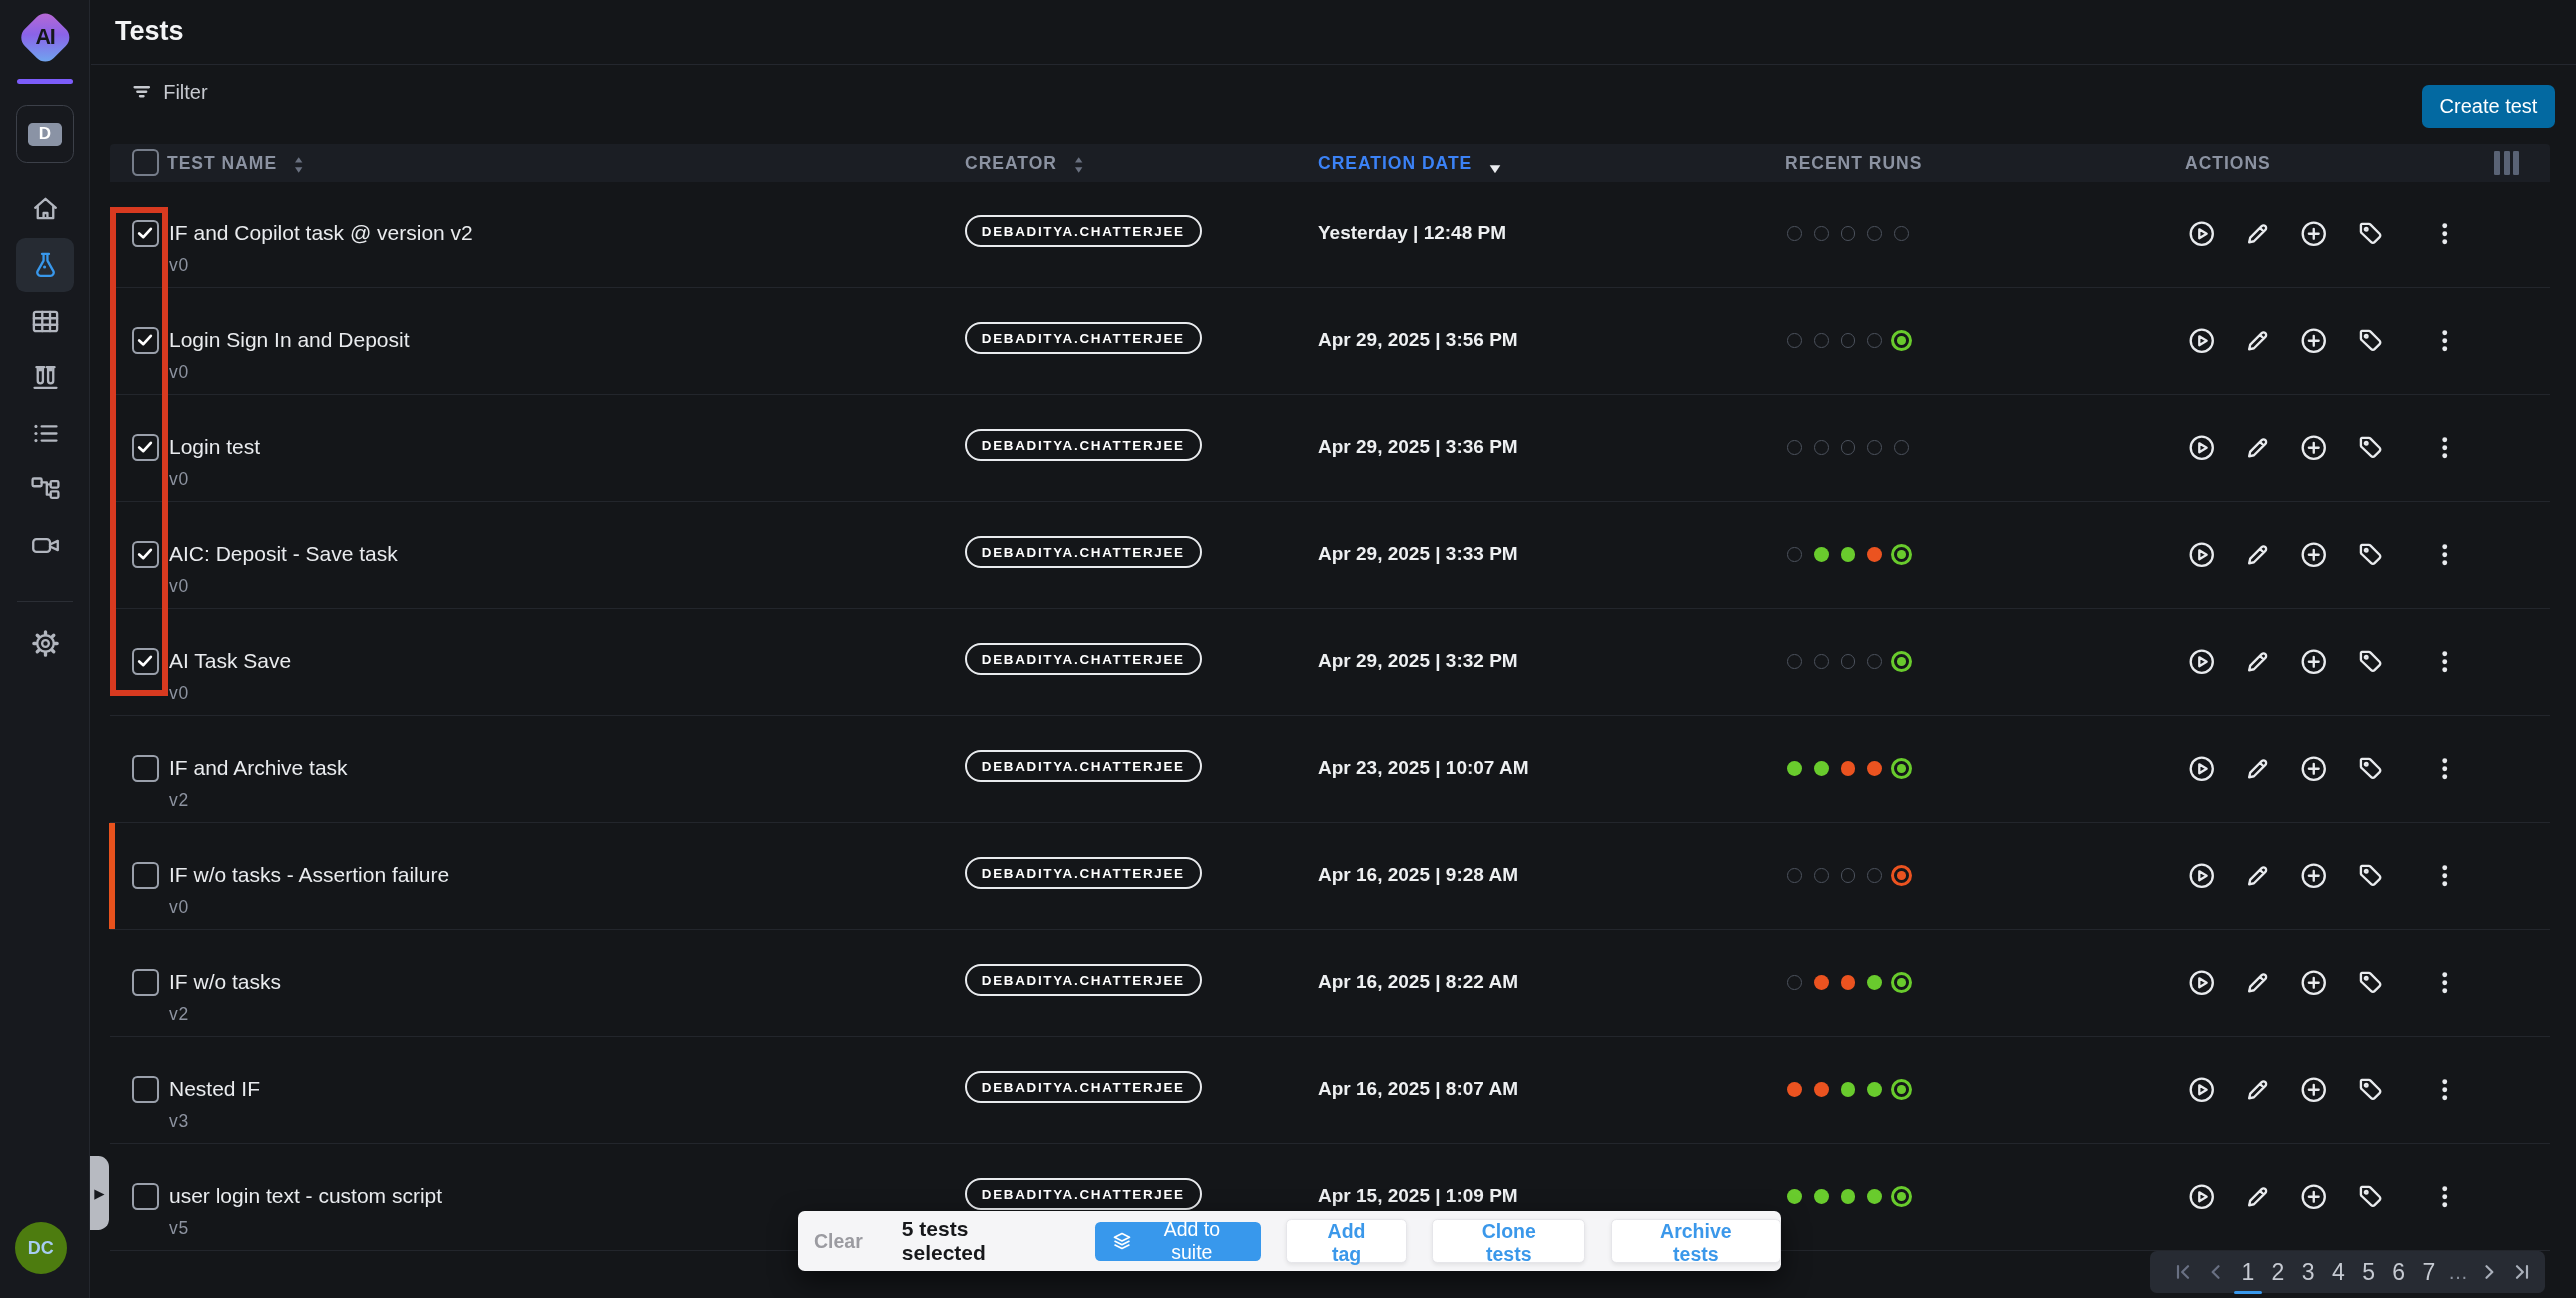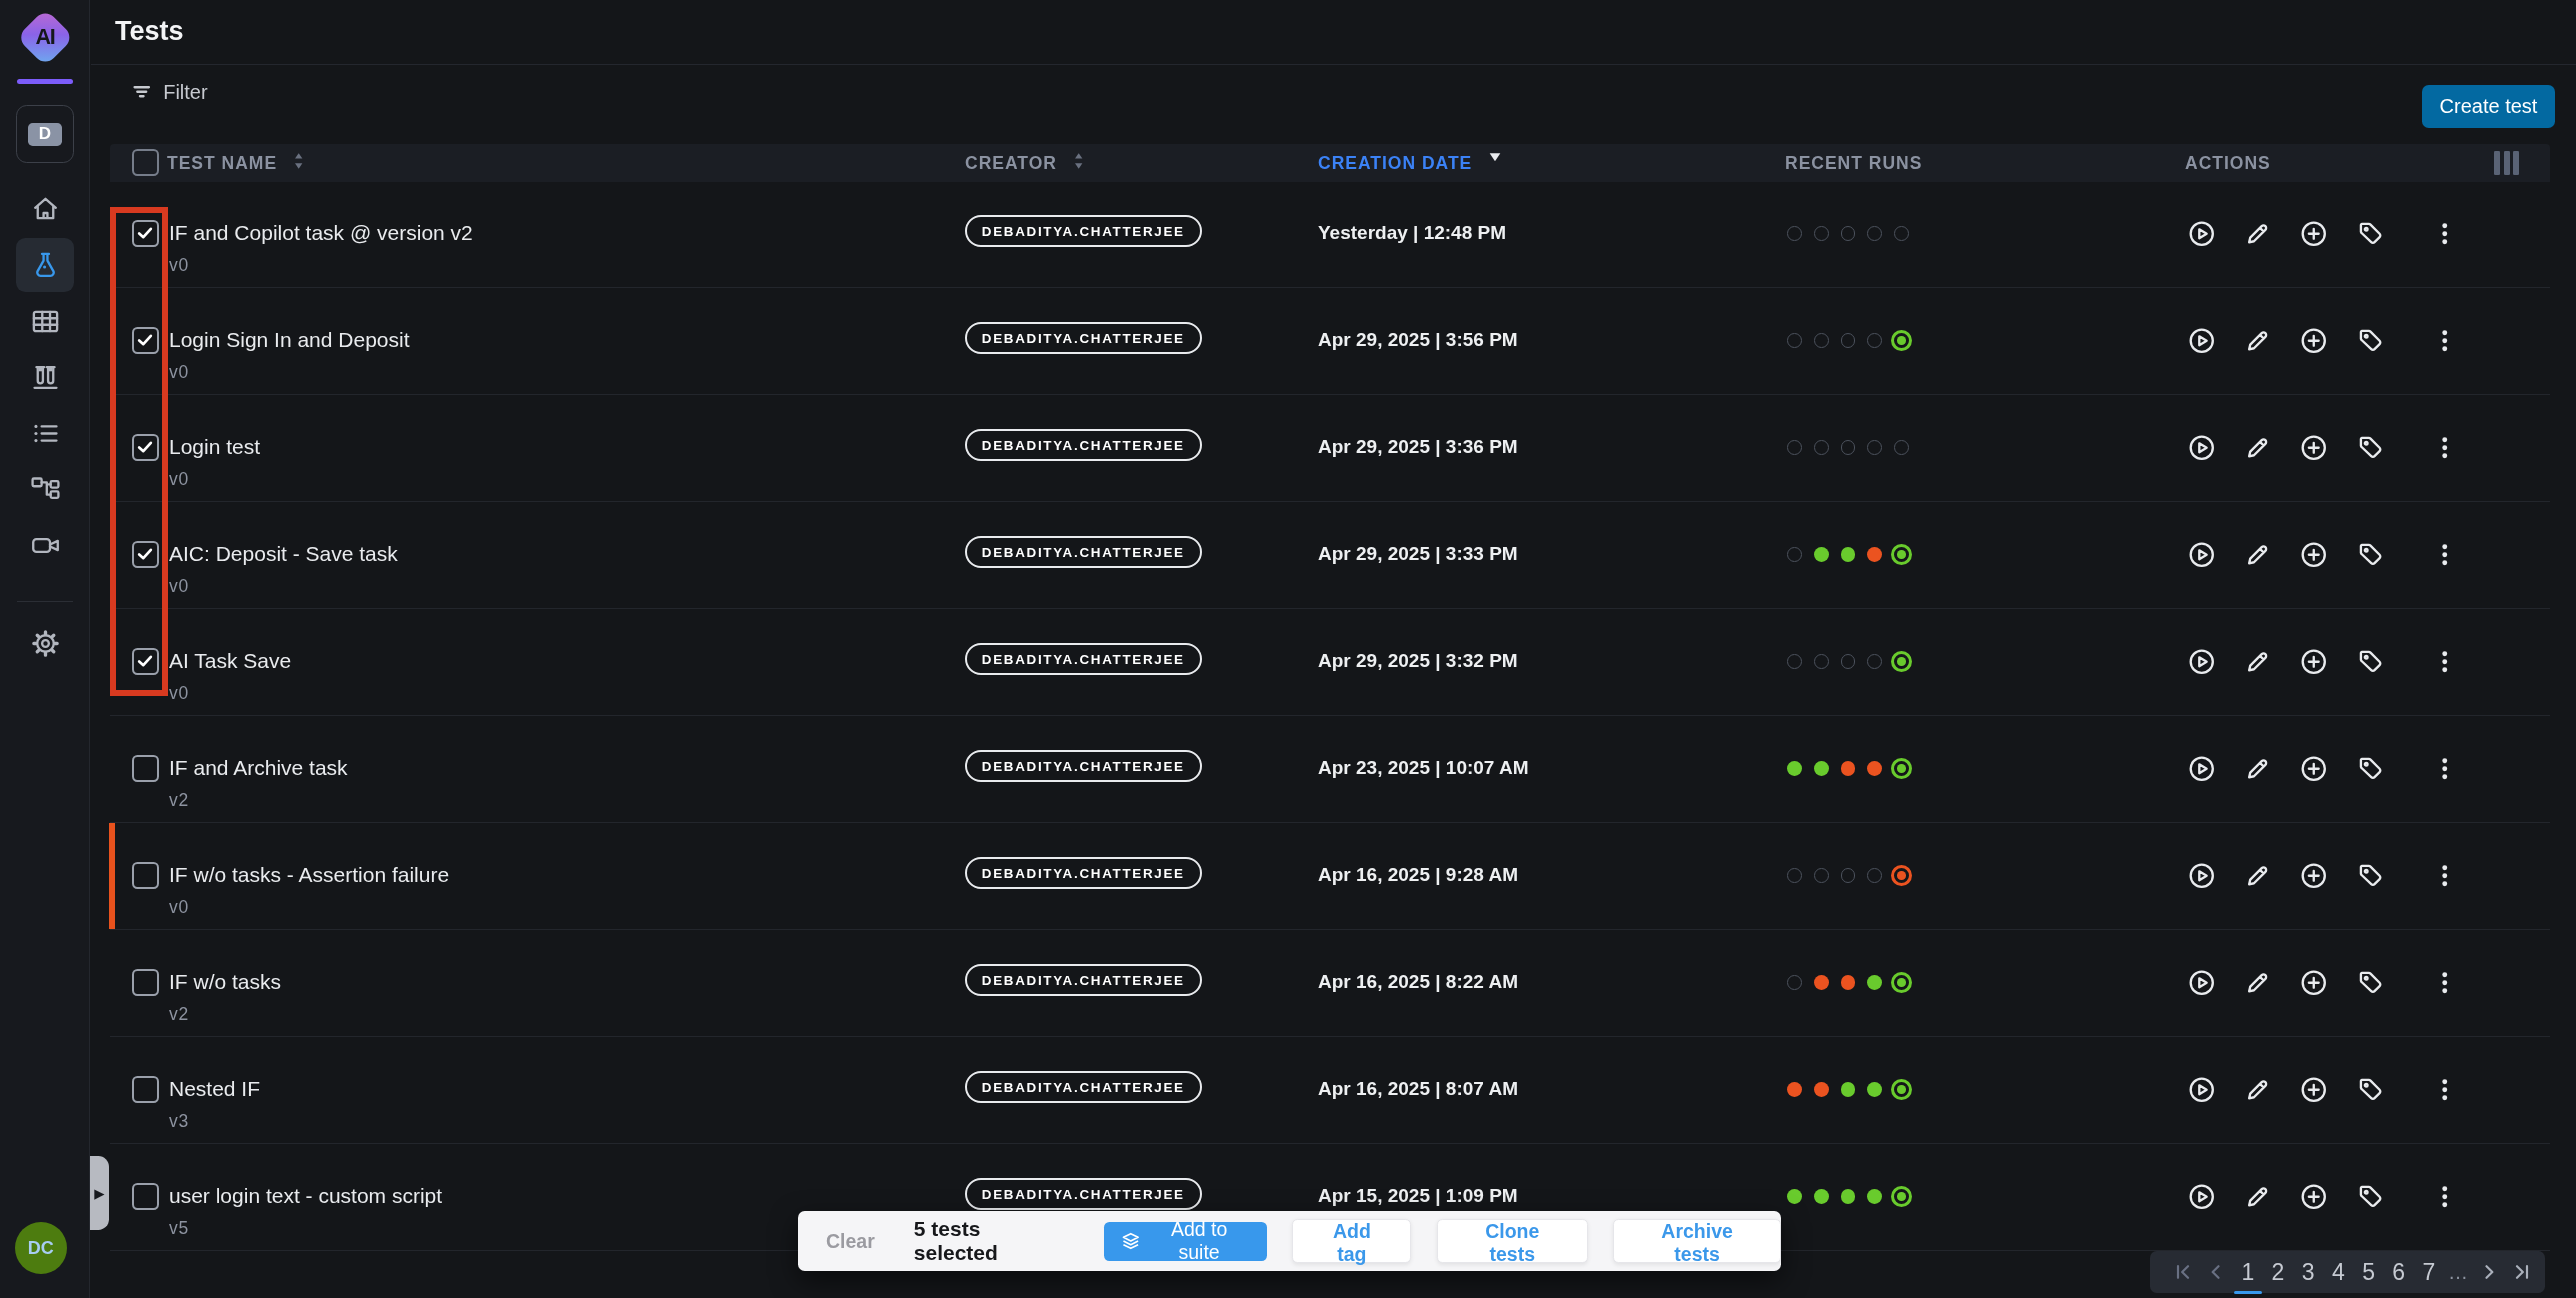--- a/index.html
+++ b/index.html
@@ -48,21 +48,21 @@
     gap:10.7px; cursor:pointer; color:#c7cad0; font-size:20px; }
   .filter-btn svg { width:21.5px; height:21.5px; stroke:#c7cad0; stroke-width:2.6; stroke-linecap:round; }
   .create-btn { position:absolute; left:2422px; top:85px; width:133px; height:43px; border:none;
     border-radius:6.7px; background:#0369a1; color:#fff; font-size:20px; font-weight:400;
     font-family:inherit; cursor:pointer; }
 
   
   .thead { position:absolute; left:110px; top:144px; width:2440px; height:38px;
     background:#1b1e24; border-radius:4px 4px 0 0; }
   .thead .cell { position:absolute; top:50%; transform:translateY(-50%); display:flex;
-    align-items:flex-start; gap:17px; font-size:17.5px; font-weight:700; letter-spacing:1px; color:#8b92a1; }
+    align-items:flex-end; gap:17px; font-size:17.5px; font-weight:700; letter-spacing:1px; color:#8b92a1; }
   .thead .cell.white { color:#3b82f6; }
   .sort-icon { width:9.4px; height:17.5px; }
   .sort-icon path { fill:#6a7180; }
   .tri-down { width:12px; height:9.4px; }
   .tri-down path { fill:#e9ebee; }
   .cols-icon { position:absolute; right:31px; top:50%; transform:translateY(-50%);
     display:flex; gap:3.4px; cursor:pointer; }
   .cols-icon i { width:6px; height:24px; background:#5a6375; border-radius:1.3px; }
 
   .rows { position:absolute; left:110px; top:181px; width:2440px; }
@@ -107,21 +107,21 @@
   .act-tag { left:2246px; } .act-more { left:2320px; }
 
   
   .annotation-box { position:absolute; left:110px; top:207px; width:58px; height:489px;
     border:6px solid #d83a20; z-index:4; pointer-events:none; }
 
   
   .selection-bar { position:absolute; left:798px; top:1211px; width:983px; height:60px;
     background:#f5f5f7; border-radius:6.7px; box-shadow:0 9.4px 27px rgba(0,0,0,.55);
     display:flex; align-items:center; z-index:6; }
-  .sel-clear { margin-left:28px; color:#9b9ba1; font-size:19.5px; font-weight:700; cursor:pointer; background:none; border:none; font-family:inherit; }
+  .sel-clear { margin-left:16px; color:#9b9ba1; font-size:19.5px; font-weight:700; cursor:pointer; background:none; border:none; font-family:inherit; }
   .sel-count { margin-left:39px; color:#17181b; font-size:21px; font-weight:700; }
   .sel-primary { margin-left:37px; height:39px; padding:0 17.5px; background:#3898ec; border:none;
     border-radius:5.4px; color:#fff; font-size:19.5px; font-family:inherit; cursor:pointer;
     display:flex; align-items:center; gap:8px; }
   .sel-primary svg { width:20px; height:20px; stroke:#fff; stroke-width:2; fill:none; stroke-linejoin:round; }
   .sel-secondary { margin-left:25.5px; height:44px; padding:0 23px; background:#fff;
     border:0.7px solid #e6e6ea; border-radius:5.4px; color:#3b98ea; font-size:19.5px; font-weight:700;
     font-family:inherit; cursor:pointer; box-shadow:0 1.3px 4px rgba(0,0,0,.08); }
 
   

